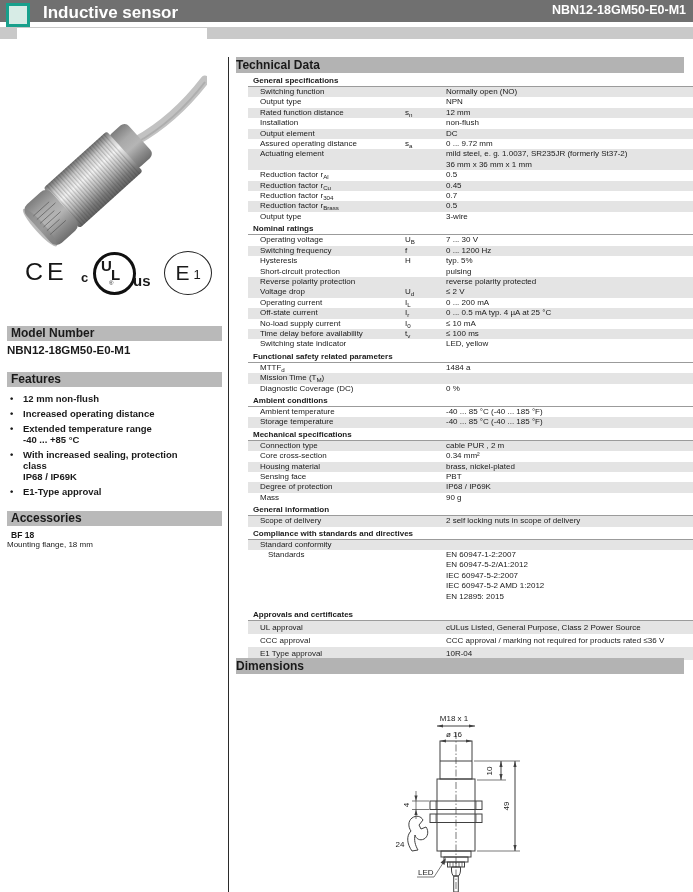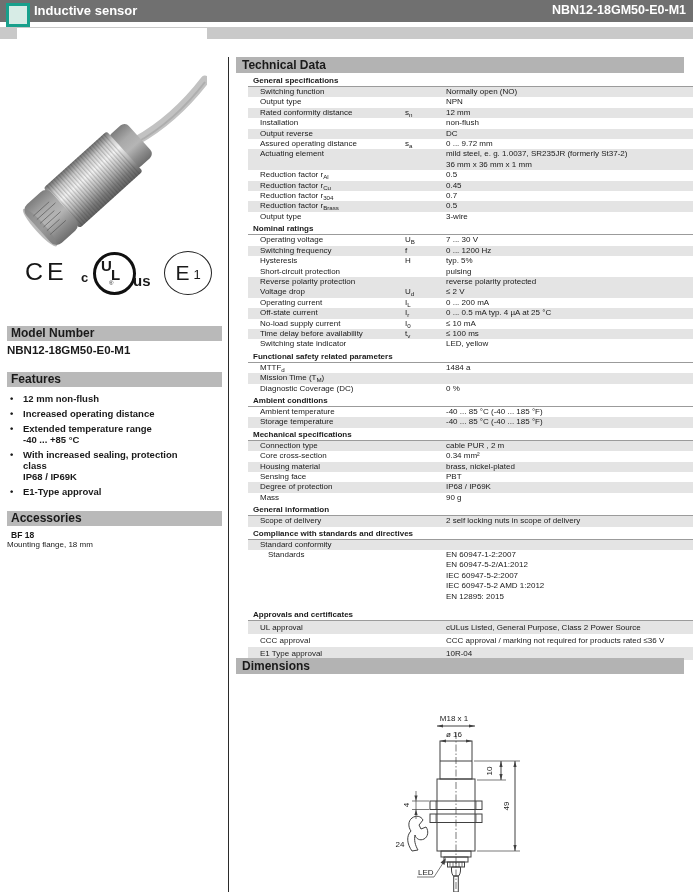--- a/index.html
+++ b/index.html
@@ -2,21 +2,21 @@
 <html style="--c-teal: #18a08c; --c-topbar: #707070; --c-strip: #c9c9c9; --c-bar: #b3b3b3; --c-sidebar: #b9b9b9; --c-stripe: #e4e4e4;"><head>
 <meta charset="utf-8">
 <style>
   html,body{margin:0;padding:0;background:#fff;}
   .page{position:relative;width:693px;height:892px;background:#fff;overflow:hidden;
         font-family:"Liberation Sans",sans-serif;color:#1a1a1a;}
   
   .topbar{position:absolute;left:0;top:0;width:693px;height:22px;background:var(--c-topbar,#707070);}
   .brandsq{position:absolute;left:6px;top:3px;width:18px;height:18px;background:#d7ece6;
            border:3px solid var(--c-teal,#18a08c);}
-  .topbar .ttl{position:absolute;left:34px;top:3px;font-size:13px;font-weight:bold;color:#fff;}
+  .topbar .ttl{position:absolute;left:43px;top:3px;font-size:17px;font-weight:bold;color:#fff;}
   .topbar .mdl{position:absolute;right:7px;top:3px;font-size:12.5px;font-weight:bold;color:#fff;}
   .substrip{position:absolute;left:0;top:27px;width:693px;height:12px;background:var(--c-strip,#c9c9c9);}
   
   .photo{position:absolute;left:17px;top:28px;width:190px;height:222px;background:#fff;}
   .marks{position:absolute;left:0;top:246px;width:228px;height:56px;}
   .ce{position:absolute;left:25px;top:12px;font-size:25px;letter-spacing:4px;color:#161616;
       font-weight:400;transform:scaleY(.92);}
   .culus{position:absolute;left:80px;top:4px;width:68px;height:46px;}
   .culus .circ{position:absolute;left:13px;top:2px;width:37px;height:37px;border:3px solid #101010;border-radius:50%;}
   .culus .u{position:absolute;left:21px;top:7px;font-size:15px;font-weight:bold;}
@@ -33,21 +33,21 @@
   .modelnum{position:absolute;left:7px;top:344px;font-size:11.5px;font-weight:bold;}
   .features{position:absolute;left:7px;top:393px;width:214px;}
   .feat{display:flex;margin-bottom:4px;font-size:9.5px;font-weight:bold;line-height:11px;}
   .feat .b{width:13px;flex:none;padding-left:3px;}
   .feat .tx{flex:1;}
   .acc-name{position:absolute;left:11px;top:530px;font-size:8.5px;font-weight:bold;}
   .acc-desc{position:absolute;left:7px;top:540px;font-size:8px;}
   .vdivider{position:absolute;left:228px;top:57px;width:1px;height:835px;background:#2b2b2b;}
   
   .big-hd{position:absolute;left:236px;width:448px;height:16px;background:var(--c-bar,#b3b3b3);
-          font-size:12px;font-weight:bold;line-height:16px;padding-left:6px;box-sizing:border-box;}
+          font-size:12px;font-weight:bold;line-height:16px;box-sizing:border-box;}
   .tdtable{position:absolute;left:248px;top:74px;width:448px;}
   .t-sec-title{font-size:8px;font-weight:bold;padding:2px 0 1px 5px;border-bottom:1px solid #9b9b9b;}
   .t-row{display:flex;min-height:10.4px;line-height:10.4px;font-size:8px;padding-left:12px;box-sizing:border-box;}
   .t-row.shaded{background:var(--c-stripe,#e4e4e4);}
   .t-row .lab{width:145px;flex:none;}
   .t-row .lab.ind2{padding-left:8px;box-sizing:border-box;}
   .t-row .sym{width:28px;flex:none;}
   .t-row .val{flex:1;margin-left:13px;}
   .t-row sub{font-size:6.2px;vertical-align:-1.5px;line-height:0;}
   .t-sec.last{margin-top:6px;}
@@ -187,35 +187,35 @@
           </span>
         </div>
         <div class="t-row">
           <span class="lab">Output type</span>
           <span class="sym"></span>
           <span class="val">
             <div>NPN</div>
           </span>
         </div>
         <div class="t-row shaded">
-          <span class="lab">Rated conformity distance</span>
+          <span class="lab">Rated function distance</span>
           <span class="sym">s<sub>n</sub></span>
           <span class="val">
             <div>12 mm</div>
           </span>
         </div>
         <div class="t-row">
           <span class="lab">Installation</span>
           <span class="sym"></span>
           <span class="val">
             <div>non-flush</div>
           </span>
         </div>
         <div class="t-row shaded">
-          <span class="lab">Output reverse</span>
+          <span class="lab">Output element</span>
           <span class="sym"></span>
           <span class="val">
             <div>DC</div>
           </span>
         </div>
         <div class="t-row">
           <span class="lab">Assured operating distance</span>
           <span class="sym">s<sub>a</sub></span>
           <span class="val">
             <div>0 ... 9.72 mm</div>

